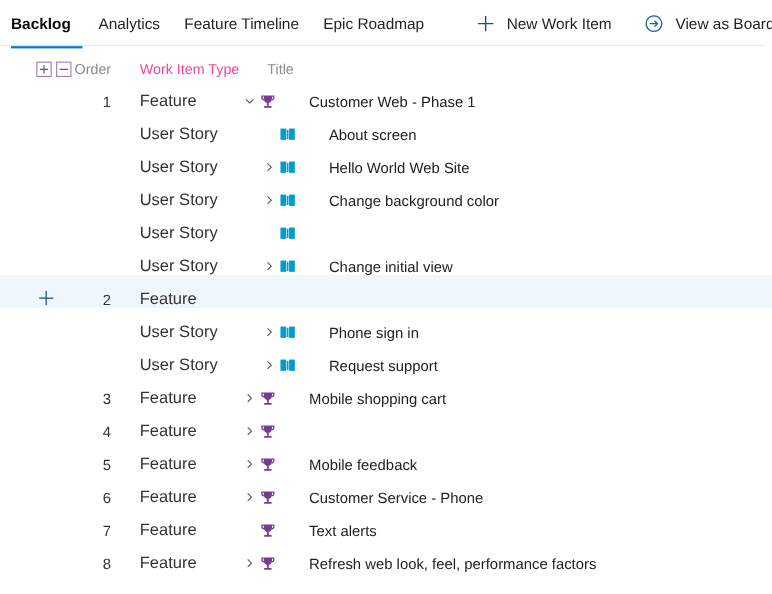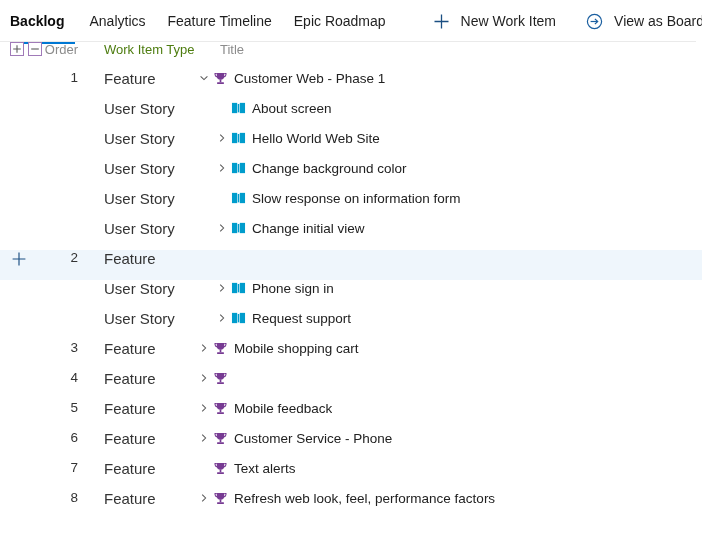--- a/index.html
+++ b/index.html
@@ -74,23 +74,24 @@
     flex: 0 0 17px;
     color: #0e5a9c;
   }
   .cmd-ico svg { display: block; width: 17px; height: 17px; }
 
   
   .grid { width: 100%; }
 
   .row {
     display: flex;
-    align-items: flex-start;
+    align-items: flex-end;
     height: 30px;
     position: relative;
+    padding-left: 23px;
   }
   .row.header { height: 28px; color: #8c8c8c; }
   .row.selected { background: #eff6fc; }
 
   
   .c-gutter {
     width: 42px;
     flex: 0 0 42px;
     display: flex;
     align-items: center;
@@ -129,21 +130,21 @@
   
   .c-type {
     width: 118px;
     flex: 0 0 118px;
     padding-left: 26px;
     font-size: 15px;
     color: #333;
     white-space: nowrap;
     overflow: hidden;
   }
-  .row.header .c-type { color: #4d7c0f; font-size: 13px; }
+  .row.header .c-type { color: #ec4899; font-size: 13px; }
 
   
   .c-title {
     flex: 1 1 auto;
     display: flex;
     align-items: center;
     min-width: 0;
     padding-left: 0;
     font-size: 13.5px;
     white-space: nowrap;
@@ -161,21 +162,21 @@
   .twisty.empty { cursor: default; }
 
   .wi-ico {
     width: 16px; height: 16px;
     flex: 0 0 16px;
     margin-right: 6px;
     display: flex; align-items: center; justify-content: center;
   }
   .wi-ico svg { display: block; }
 
-  .title-text { color: #212121; overflow: hidden; text-overflow: ellipsis; }
+  .title-text { color: #212121; overflow: hidden; text-overflow: ellipsis; margin-left: 24px; }
   .title-text.link { color: #0a66b0; }
 
   
   .ind-0 { padding-left: 0px; }
   .ind-1 { padding-left: 18px; }
 </style>
 </head>
 <body>
 
 <div class="topbar">
@@ -320,21 +321,20 @@
         <div class="c-type">User Story</div>
         <div class="c-title ind-1">
           <span class="twisty empty"></span>
           <span class="wi-ico">
             <svg width="15" height="14" viewBox="0 0 16 15">
               <rect x="1" y="2" width="5.6" height="11" fill="#009ccc"></rect>
               <rect x="9.4" y="2" width="5.6" height="11" fill="#009ccc"></rect>
               <rect x="7.2" y="3.2" width="1.6" height="9" fill="#009ccc"></rect>
             </svg>
           </span>
-          <span class="title-text">Slow response on information form</span>
         </div>
       </div>
       <div class="row">
         <div class="c-gutter"></div>
         <div class="c-order"></div>
         <div class="c-type">User Story</div>
         <div class="c-title ind-1">
           <span class="twisty">
             <svg width="10" height="10" viewBox="0 0 10 10">
               <path d="M3.2 1.6 L6.6 5 L3.2 8.4" fill="none" stroke="#5a5a5a" stroke-width="1.05"></path>

